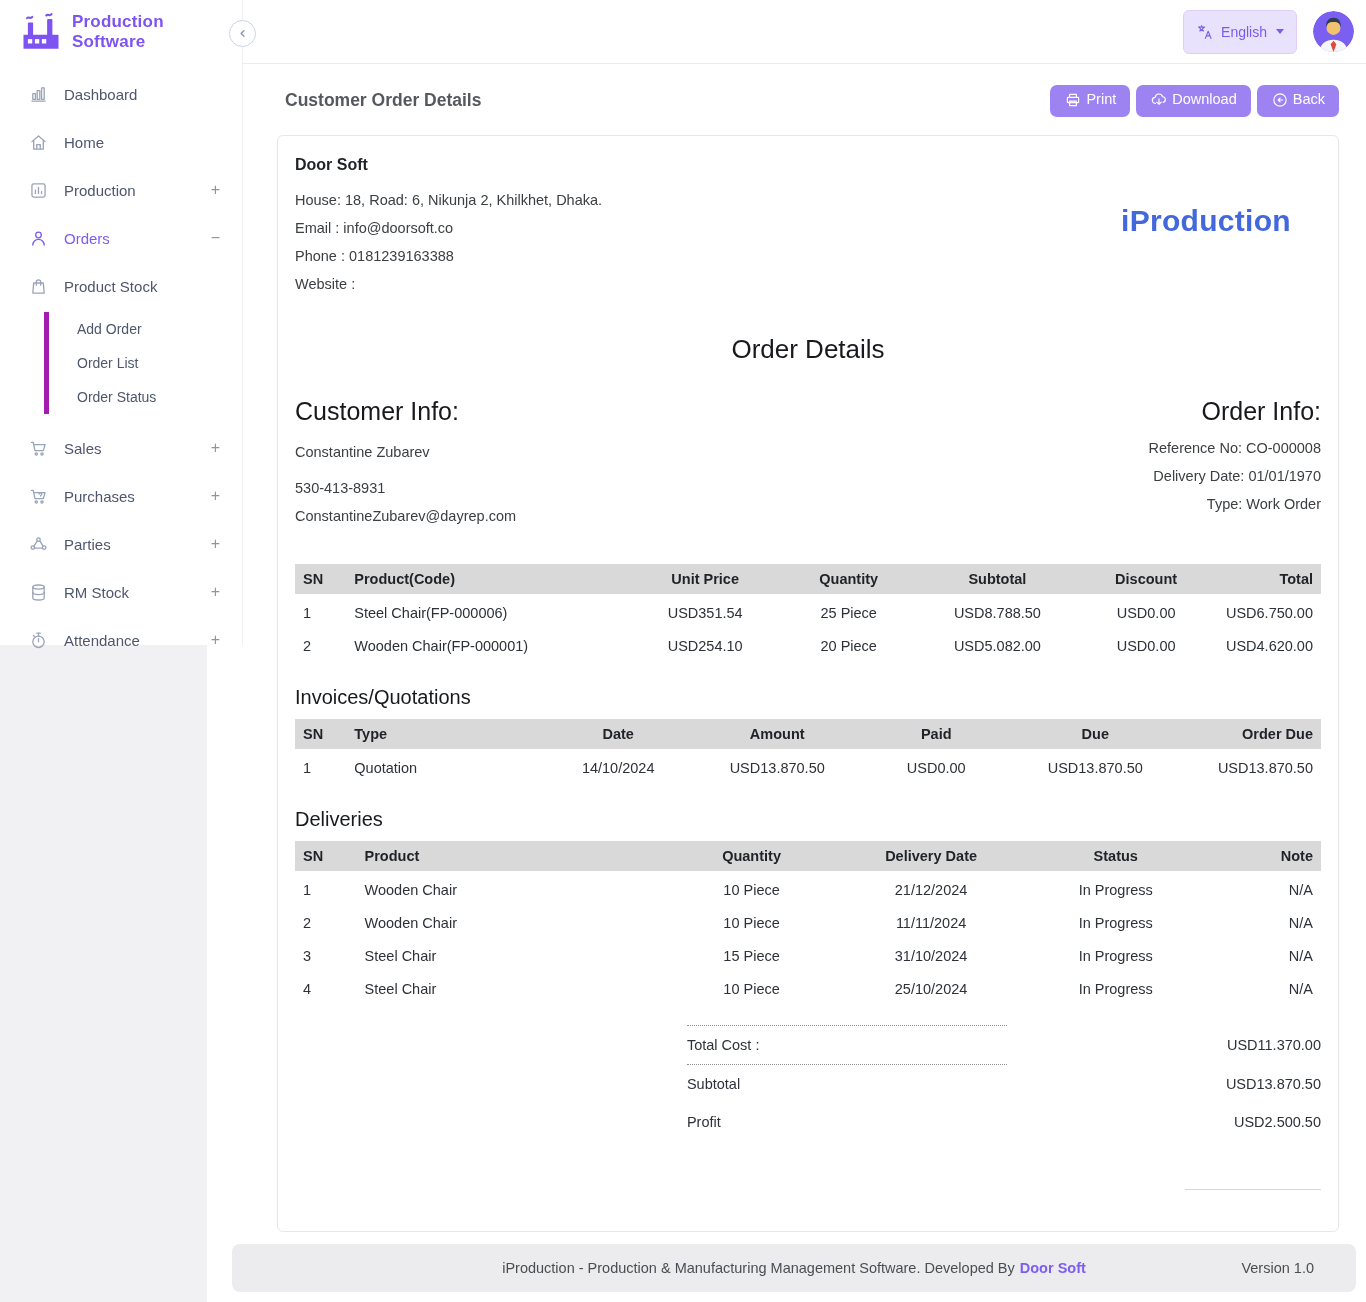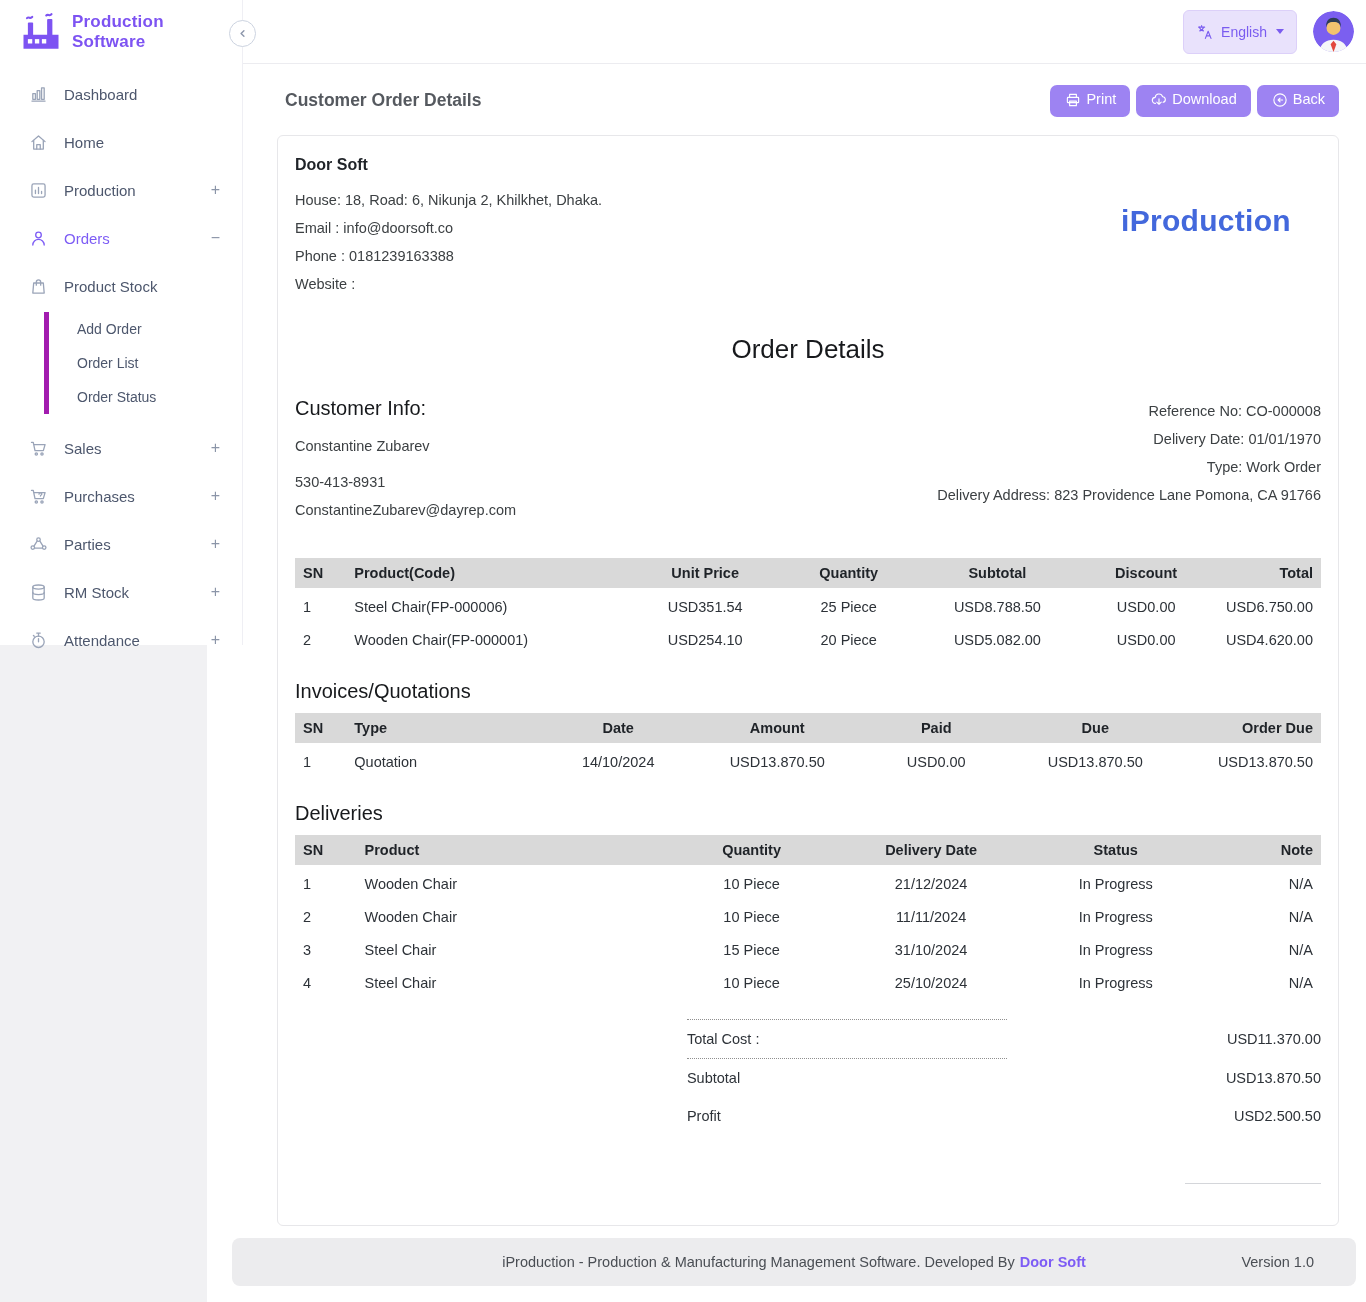--- a/index.html
+++ b/index.html
@@ -46,21 +46,21 @@
   .card { margin-top:16px; background:#fff; border:1px solid #e7e7ea; border-radius:6px; padding:20px 17px 26px; }
 
   .company-row { display:flex; justify-content:space-between; }
   .company-name { font-size:16px; font-weight:bold; color:#1f2328; margin:0 0 12px; }
   .company-line { font-size:14.5px; color:#3c4043; line-height:28px; }
   .iproduction { color:#4368dc; font-size:30px; font-weight:bold; margin:48px 30px 0 0; letter-spacing:.3px; }
 
   .order-heading { text-align:center; font-size:26px; color:#17191c; font-weight:normal; margin:36px 0 32px; }
 
   .info-row { display:flex; justify-content:space-between; }
-  .info-heading { font-size:20px; font-weight:normal; color:#17191c; margin:0 0 12px; }
+  .info-heading { font-size:25px; font-weight:normal; color:#17191c; margin:0 0 12px; }
   .info-line { font-size:14.5px; color:#3c4043; line-height:28px; }
   .cust-name { margin-bottom:8px; }
   .order-info { text-align:right; }
   .order-info .info-heading { margin-bottom:8px; }
 
   table.data { width:100%; border-collapse:collapse; }
   table.data th { background:#d9d9d9; font-size:14.5px; color:#1f2328; padding:7px 8px; }
   table.data td { font-size:14.5px; color:#2d3238; padding:11px 8px 6px; }
   .ta-l { text-align:left; } .ta-c { text-align:center; } .ta-r { text-align:right; }
   .products-table { margin-top:34px; }
@@ -308,24 +308,24 @@
       <h2 class="order-heading">Order Details</h2>
 
       <div class="info-row">
         <div class="customer-info">
           <h3 class="info-heading">Customer Info:</h3>
           <div class="info-line cust-name">Constantine Zubarev</div>
           <div class="info-line">530-413-8931</div>
           <div class="info-line">ConstantineZubarev@dayrep.com</div>
         </div>
         <div class="order-info">
+          <h3 class="info-heading">Order Info:</h3>
           <div class="info-line">Reference No: CO-000008</div>
           <div class="info-line">Delivery Date: 01/01/1970</div>
           <div class="info-line">Type: Work Order</div>
-          <div class="info-line">Delivery Address: 823 Providence Lane Pomona, CA 91766</div>
         </div>
       </div>
 
       <table class="data products-table">
         <thead>
           <tr>
             <th class="ta-l" style="width:5%">SN</th>
             <th class="ta-l" style="width:28%">Product(Code)</th>
             <th class="ta-c" style="width:14%">Unit Price</th>
             <th class="ta-c" style="width:14%">Quantity</th>

